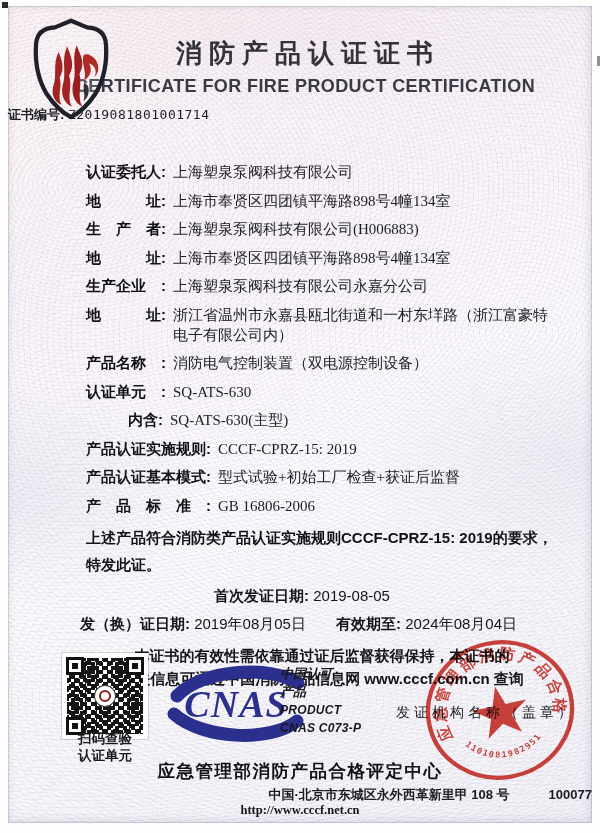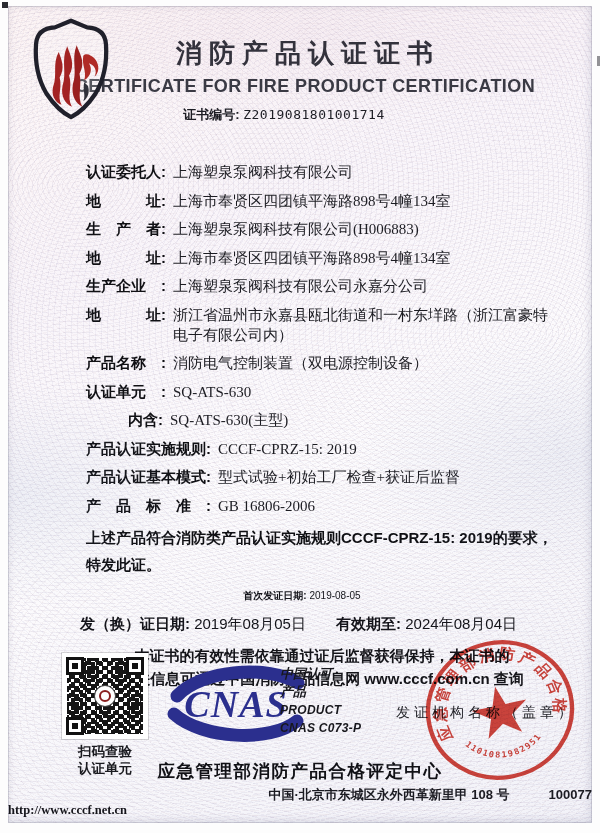--- a/index.html
+++ b/index.html
@@ -21,59 +21,59 @@
       radial-gradient(ellipse 300px 180px at 96% 55%, rgba(130,150,190,.10), rgba(0,0,0,0) 70%),
       radial-gradient(ellipse 260px 160px at 2% 60%, rgba(120,150,190,.10), rgba(0,0,0,0) 70%),
       radial-gradient(ellipse 500px 120px at 50% 3%, rgba(200,160,190,.10), rgba(0,0,0,0) 75%);
   }
 
   
   .hdr{position:relative;padding-top:30px;height:110px;}
   .logo{position:absolute;left:14px;top:10px;width:98px;height:104px;}
   .title{margin:0;text-align:center;padding-left:16px;font-size:26px;font-weight:bold;color:#33323c;letter-spacing:7px;line-height:34px;}
   .subtitle{text-align:center;padding-left:10px;font-size:18px;color:#3a3a44;letter-spacing:.4px;margin-top:6px;font-weight:600;}
-  .certno{ text-align:center;padding-right:32px;font-size:13px;color:#1d1d24;margin-top:9px;}
+  .certno{ text-align:left;padding-right:32px;font-size:13px;color:#1d1d24;margin-top:9px;}
   .certno .lbl{font-weight:bold;}
   .certno .num{font-family:"DejaVu Sans Mono","Liberation Mono",monospace;letter-spacing:.5px;}
 
   
   .fields{margin:16px 34px 0 78px;color:#17171c;}
   .row{display:flex;align-items:flex-start;font-size:15px;line-height:20px;margin-bottom:8.5px;}
   .row .lbl{flex:none;font-weight:bold;white-space:pre;color:#101014;}
   .row .val{flex:1;padding-left:7px;font-family:"Liberation Serif",serif;color:#1c1c22;}
   .row.indent{padding-left:42px;}
   .statement{font-size:15px;line-height:27px;font-weight:bold;color:#101014;margin:4px 0 0 0;font-family:"Liberation Sans",sans-serif;}
-  .first-issue{text-align:center;transform:translateX(-20px);font-size:10px;margin-top:5px;line-height:26px;color:#14141a;}
+  .first-issue{text-align:center;transform:translateX(-20px);font-size:15px;margin-top:5px;line-height:26px;color:#14141a;}
   .first-issue .lbl{font-weight:bold;}
   .issue-row{font-size:15px;margin-top:2px;line-height:26px;margin-left:-6px;color:#14141a;}
   .issue-row .lbl{font-weight:bold;}
   .issue-row .gap{display:inline-block;width:26px;}
   .notice{margin-top:7px;text-align:center;font-size:15px;font-weight:bold;line-height:23px;color:#141419;}
 
   
   .ftr{position:absolute;left:0;right:0;bottom:0;height:192px;}
   .qr{position:absolute;left:54px;top:22px;width:86px;height:86px;background:#fff;box-shadow:0 0 0 1px rgba(0,0,0,.15);}
   .qr .mods{position:absolute;left:5px;top:5px;right:5px;bottom:5px;
     background:
       repeating-conic-gradient(#151515 0% 25%, rgba(0,0,0,0) 0% 50%) 2px 3px/11px 9px,
       repeating-conic-gradient(#151515 0% 25%, #ffffff 0% 50%) 0 0/8px 8px;}
   .finder{position:absolute;width:18px;height:18px;border:3px solid #111;background:#fff;box-sizing:border-box;}
   .finder::after{content:"";position:absolute;left:3px;top:3px;width:6px;height:6px;background:#111;}
   .f-tl{left:4px;top:4px;} .f-tr{right:4px;top:4px;} .f-bl{left:4px;bottom:4px;}
   .qr-center{position:absolute;left:33px;top:33px;width:20px;height:20px;border-radius:50%;background:#fff;box-shadow:0 0 0 1px #444;}
   .qr-center::after{content:"";position:absolute;left:4px;top:4px;width:12px;height:12px;border-radius:50%;border:2px solid #8a2020;box-sizing:border-box;}
-  .qr-cap{position:absolute;left:46px;top:112px;width:102px;text-align:center;font-size:13.5px;line-height:17px;color:#1a1a1f;font-weight:600;}
+  .qr-cap{position:absolute;left:46px;top:99px;width:102px;text-align:center;font-size:13.5px;line-height:17px;color:#1a1a1f;font-weight:600;}
   .cnas{position:absolute;left:152px;top:33px;}
   .accred{position:absolute;left:272px;top:34px;font-size:13px;line-height:18px;color:#17171c;font-weight:bold;font-style:italic;}
   .accred .en{font-size:12px;letter-spacing:.3px;}
   .seal-overlay{position:absolute;left:388px;top:73px;z-index:1;font-size:14px;letter-spacing:4px;color:#222228;font-family:"Liberation Serif",serif;white-space:nowrap;}
   .seal{position:absolute;left:414px;top:6px;width:156px;height:146px;z-index:2;opacity:.93;mix-blend-mode:multiply;transform:rotate(-12deg);}
   .org{position:absolute;left:0;right:0;top:128px;text-align:center;font-size:17.5px;font-weight:bold;letter-spacing:1.5px;color:#111116;}
   .addr{position:absolute;left:16px;right:0;top:155px;text-align:right;font-size:13px;font-weight:600;color:#1b1b22;}
-  .url{position:absolute;left:0;right:0;top:172px;font-size:12.5px;font-weight:bold;font-family:"Liberation Serif",serif;color:#15151b;}
+  .url{position:absolute;left:0;right:0;top:172px;text-align:center;font-size:12.5px;font-weight:bold;font-family:"Liberation Serif",serif;color:#15151b;}
   .speck{position:absolute;background:#2a2a30;}
 </style>
 </head>
 <body>
 
 <div class="page">
   <div class="certificate">
     <div class="tint"></div>
 
     <div class="hdr">

